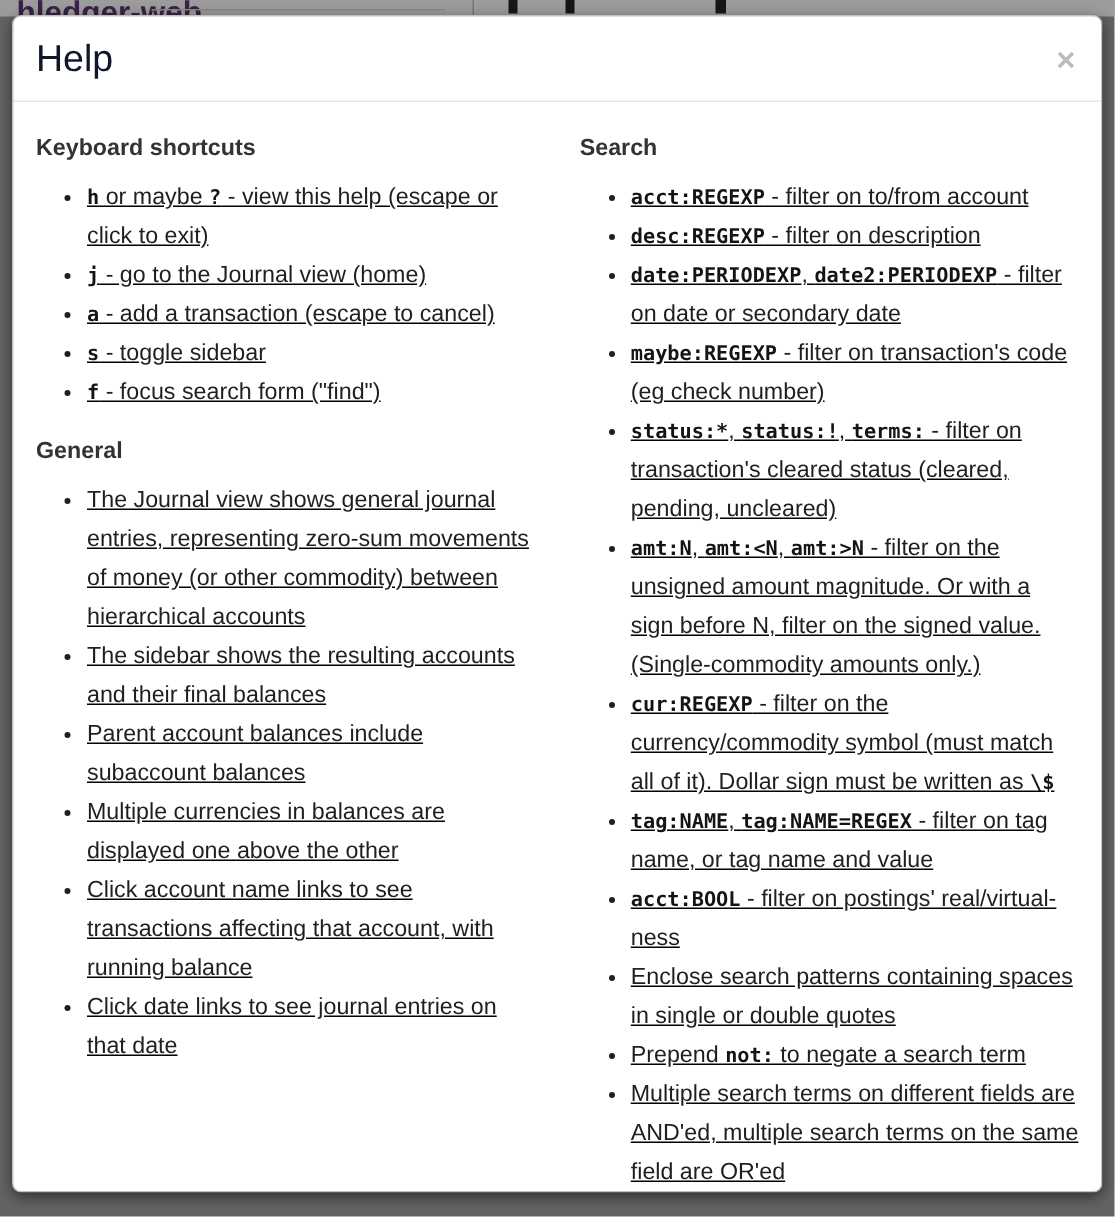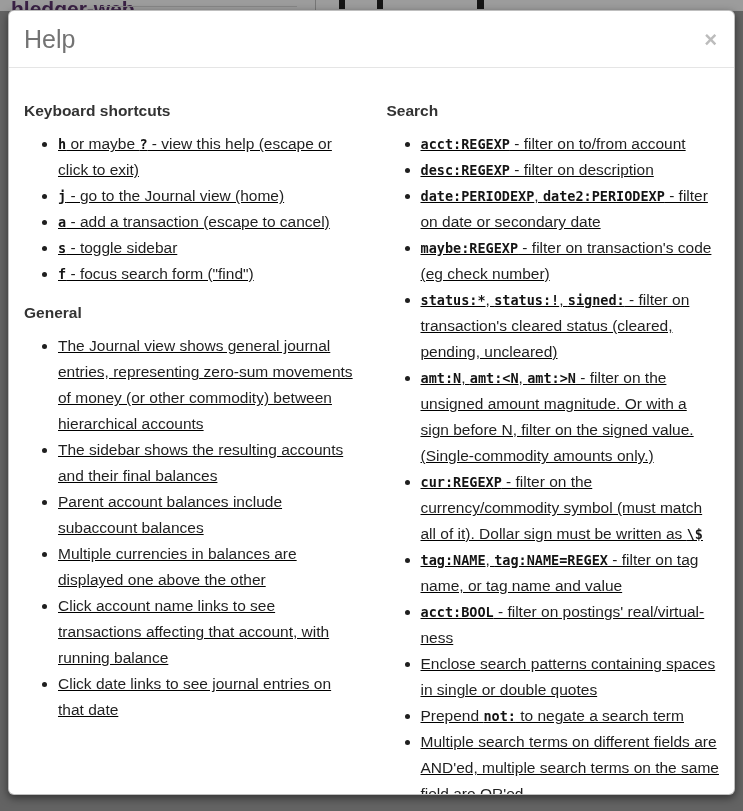--- a/index.html
+++ b/index.html
@@ -42,34 +42,34 @@
     border-radius: 6px;
     box-shadow: 0 3px 9px rgba(0,0,0,0.5);
     overflow: hidden;
   }
   .modal-header {
     position: relative;
     padding: 13px 16px 12px 15px;
     border-bottom: 1px solid #e5e5e5;
   }
   .modal-title {
-    font-size: 25px; font-weight: normal; color: #737373; line-height: 1.25;
+    font-size: 25px; font-weight: normal; color: #0f172a; line-height: 1.25;
   }
   .close-button {
     position: absolute; right: 17px; top: 18px;
     background: none; border: none;
     font-family: "Liberation Sans", sans-serif;
     font-size: 22px; font-weight: bold; color: #bcbcbc; line-height: 1;
     cursor: pointer; padding: 0;
   }
   .modal-body {
     display: flex; align-items: flex-start;
     padding: 20px 0 40px;
   }
-  .help-col { width: 50%; padding: 0 15px; margin-top: 12px; }
+  .help-col { width: 50%; padding: 0 15px; }
 
   .section-heading {
     font-size: 15.5px; font-weight: bold; color: #333333;
     line-height: 22px; margin: 0 0 9px;
   }
   .section-heading + ul + .section-heading { margin-top: 15px; }
   .help-col ul {
     margin: 0 0 9px; padding-left: 34px;
     list-style: disc;
     text-decoration: underline;
@@ -119,21 +119,21 @@
           <li><span>Click date links to see journal entries on that date</span></li>
         </ul>
       </div>
     <div class="help-col">
         <div class="section-heading">Search</div>
         <ul>
           <li><code>acct:REGEXP</code><span> - filter on to/from account</span></li>
           <li><code>desc:REGEXP</code><span> - filter on description</span></li>
           <li><code>date:PERIODEXP</code><span>, </span><code>date2:PERIODEXP</code><span> - filter on date or secondary date</span></li>
           <li><code>maybe:REGEXP</code><span> - filter on transaction's code (eg check number)</span></li>
-          <li><code>status:*</code><span>, </span><code>status:!</code><span>, </span><code>signed:</code><span> - filter on transaction's cleared status (cleared, pending, uncleared)</span></li>
+          <li><code>status:*</code><span>, </span><code>status:!</code><span>, </span><code>terms:</code><span> - filter on transaction's cleared status (cleared, pending, uncleared)</span></li>
           <li><code>amt:N</code><span>, </span><code>amt:&lt;N</code><span>, </span><code>amt:&gt;N</code><span> - filter on the unsigned amount magnitude. Or with a sign before N, filter on the signed value. (Single-commodity amounts only.)</span></li>
           <li><code>cur:REGEXP</code><span> - filter on the currency/commodity symbol (must match all of it). Dollar sign must be written as </span><code>\$</code></li>
           <li><code>tag:NAME</code><span>, </span><code>tag:NAME=REGEX</code><span> - filter on tag name, or tag name and value</span></li>
           <li><code>acct:BOOL</code><span> - filter on postings' real/virtual-ness</span></li>
           <li><span>Enclose search patterns containing spaces in single or double quotes</span></li>
           <li><span>Prepend </span><code>not:</code><span> to negate a search term</span></li>
           <li><span>Multiple search terms on different fields are AND'ed, multiple search terms on the same field are OR'ed</span></li>
         </ul>
       </div>
   </div>

